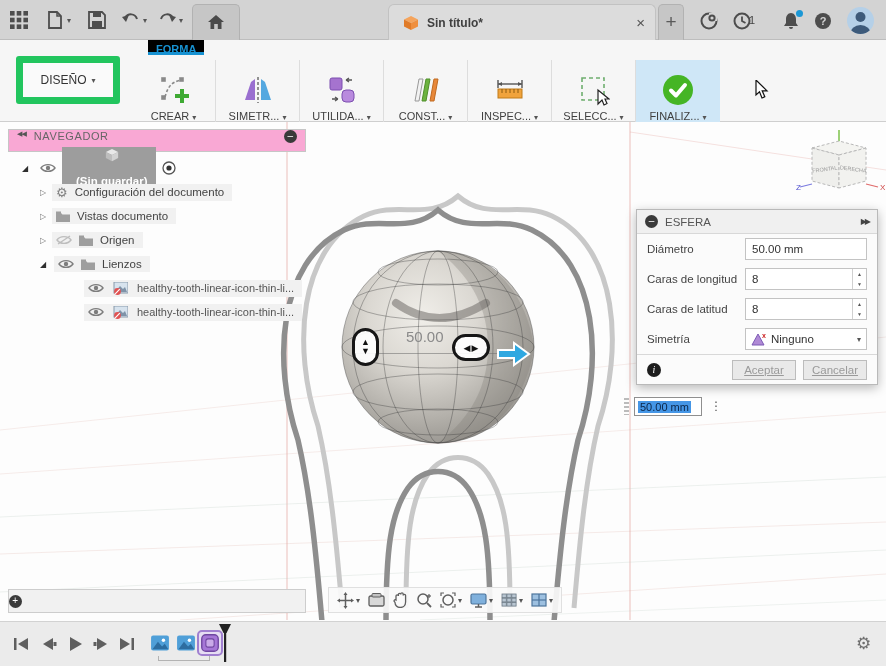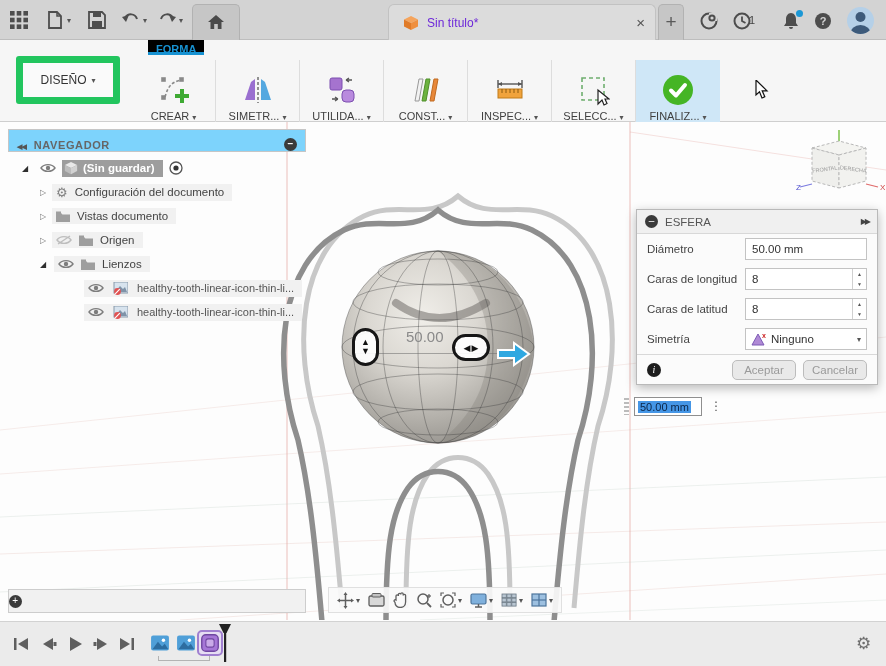--- a/index.html
+++ b/index.html
@@ -7,62 +7,62 @@
   body { font-family:"Liberation Sans", sans-serif; background:#fff; }
   .abs { position:absolute; }
   #stage { position:relative; width:886px; height:666px; background:#fdfdfd; overflow:hidden; }
 
   
   .topbar { position:absolute; left:0; top:0; width:886px; height:40px; background:#d3d3d3; border-bottom:1px solid #bdbdbd; }
   .tb-ic { position:absolute; top:11px; width:18px; height:18px; color:#4d4d4d; cursor:pointer; }
   .cr { font-size:8px; color:#555; vertical-align:middle; }
   .home-tab { position:absolute; left:192px; top:4px; width:48px; height:36px; background:#c6c6c6; border:1px solid #b2b2b2; border-bottom:none; border-radius:5px 5px 0 0; display:flex; align-items:center; justify-content:center; }
   .doc-tab { position:absolute; left:388px; top:4px; width:268px; height:36px; background:#dcdcdc; border:1px solid #c2c2c2; border-bottom:none; border-radius:6px 6px 0 0; display:flex; align-items:center; }
-  .doc-title { font-size:12px; color:#6d28d9; margin-left:8px; }
+  .doc-title { font-size:12px; color:#404040; margin-left:8px;font-weight:bold; }
   .tab-close { margin-left:auto; margin-right:10px; color:#555; font-size:15px; cursor:pointer; }
   .newtab { position:absolute; left:658px; top:4px; width:26px; height:36px; background:#c6c6c6; border:1px solid #b2b2b2; border-bottom:none; border-radius:5px 5px 0 0; color:#5a5a5a; font-size:19px; text-align:center; line-height:34px; cursor:pointer; }
   .badge1 { position:absolute; left:749px; top:14px; font-size:11px; color:#444; }
   .avatar { position:absolute; left:847px; top:7px; width:27px; height:27px; border-radius:50%; background:#b5d0e8; overflow:hidden; }
   .bell-dot { position:absolute; left:796px; top:10px; width:7px; height:7px; border-radius:50%; background:#1a97d5; }
 
   
   .ribbon { position:absolute; left:0; top:40px; width:886px; height:82px; background:#f6f6f6; border-bottom:1px solid #cfcfcf; }
   .ws-btn { position:absolute; left:16px; top:16px; width:104px; height:48px; border:7px solid #22c55e; border-radius:3px; background:#fafafa; font-size:12px; color:#333; display:flex; align-items:center; justify-content:center; gap:5px; cursor:pointer; }
   .forma-tab { position:absolute; left:148px; top:0px; height:15px; padding:0 8px; background:#000000; color:#1792d2; font-size:11px; font-weight:bold; line-height:18px; border-bottom:3px solid #1792d2; cursor:pointer; }
   .groups { position:absolute; left:132px; top:20px; display:flex; height:62px; }
   .grp { width:84px; display:flex; flex-direction:column; align-items:center; border-right:1px solid #ddd; cursor:pointer; padding-top:13px; }
   .grp:last-child { border-right:none; }
   .grp.hl { background:#cfe7f7; }
   .grp-icon { width:36px; height:36px; display:flex; align-items:center; justify-content:center; }
   .grp-label { font-size:11px; color:#3f3f3f; margin-top:3px; white-space:nowrap; }
 
   
-  .nav-hdr { position:absolute; left:8px; top:129px; width:298px; height:23px; background:#7dd3fc; border:1px solid #c6c6c6; display:flex; align-items:flex-end; font-size:11px; color:#666; letter-spacing:.6px;font-weight:bold; }
+  .nav-hdr { position:absolute; left:8px; top:129px; width:298px; height:23px; background:#f9a8d4; border:1px solid #c6c6c6; display:flex; align-items:flex-start; font-size:11px; color:#666; letter-spacing:.6px; }
   .circle-btn { width:13px; height:13px; border-radius:50%; background:#3a3a3a; color:#fff; font-size:10px; line-height:12px; text-align:center; cursor:pointer; }
   .tree { position:absolute; left:8px; top:156px; width:300px; font-size:11.5px; color:#444; }
   .trow { display:flex; align-items:center; height:24px; }
   .chip { display:flex; align-items:center; gap:7px; background:#f1f1f1; padding:2px 8px 2px 4px; }
   .tri { font-size:8px; color:#777; width:12px; cursor:pointer; }
   .tri.open { color:#2e2e2e; }
-  .root-chip { display:flex; align-items:center; gap:5px; background:#9d9d9d; color:#fff; font-weight:bold; padding:1px 8px 2px 2px; }
+  .root-chip { display:flex; align-items:center; gap:13px; background:#9d9d9d; color:#fff; font-weight:bold; padding:1px 8px 2px 14px;flex-direction:column; }
   .canvas-label { color:#555; font-size:11px; white-space:nowrap; }
 
   
   .dlg { position:absolute; left:636px; top:209px; width:242px; background:#fbfbfb; border:1px solid #b9b9b9; box-shadow:0 3px 10px rgba(0,0,0,.28); }
   .dlg-hdr { height:24px; background:#f0f0f0; border-bottom:1px solid #d8d8d8; display:flex; align-items:center; padding:0 8px; gap:7px; }
   .dlg-title { font-size:11.5px; color:#555; flex:1; }
   .dbl-right { font-size:8px; color:#444; letter-spacing:-2px; cursor:pointer; }
   .dlg-row { display:flex; align-items:center; height:30px; padding:0 10px; }
   .dlg-lab { flex:1; font-size:11.5px; color:#444; }
   .ctrl { width:122px; height:22px; background:#fff; border:1px solid #c3c3c3; display:flex; align-items:center; font-size:11.5px; color:#333; }
   .ctrl .val { padding-left:6px; flex:1; }
   .spin { width:14px; height:100%; border-left:1px solid #d0d0d0; display:flex; flex-direction:column; }
   .spin span { flex:1; font-size:5px; color:#555; text-align:center; line-height:10px; cursor:pointer; }
   .dlg-ftr { height:30px; border-top:1px solid #d8d8d8; display:flex; align-items:center; padding:0 10px; gap:7px; }
-  .btn { width:64px; height:20px; background:#e9e9e9; border:1px solid #bcbcbc; border-radius:5px; font-size:11.5px; color:#9a9a9a; text-align:center; line-height:18px; cursor:pointer; }
+  .btn { width:64px; height:20px; background:#e9e9e9; border:1px solid #bcbcbc; border-radius:0; font-size:11.5px; color:#9a9a9a; text-align:center; line-height:18px; cursor:pointer;text-decoration:underline; }
   .info-circ { width:14px; height:14px; border-radius:50%; background:#1d1d1d; color:#fff; font-size:10px; font-style:italic; font-family:"Liberation Serif",serif; text-align:center; line-height:14px; margin-right:auto; }
 
   
   .dim-input { position:absolute; left:634px; top:397px; width:68px; height:19px; background:#fff; border:1px solid #8f8f8f; font-size:11px; display:flex; align-items:center; padding-left:3px; }
   .dim-sel { background:#4596e6; color:#0b2547; padding:0 2px; }
   .grip { position:absolute; left:624px; top:398px; width:5px; height:17px; background:repeating-linear-gradient(to bottom,#bbb 0 2px,transparent 2px 4px); }
   .dots-v { position:absolute; left:710px; top:399px; font-size:12px; color:#555; cursor:pointer; }
 
   
   .cmt { position:absolute; left:8px; top:589px; width:298px; height:24px; background:#f1f1f1; border:1px solid #cdcdcd; display:flex; align-items:center; font-size:11px; color:#666; letter-spacing:.6px; }

